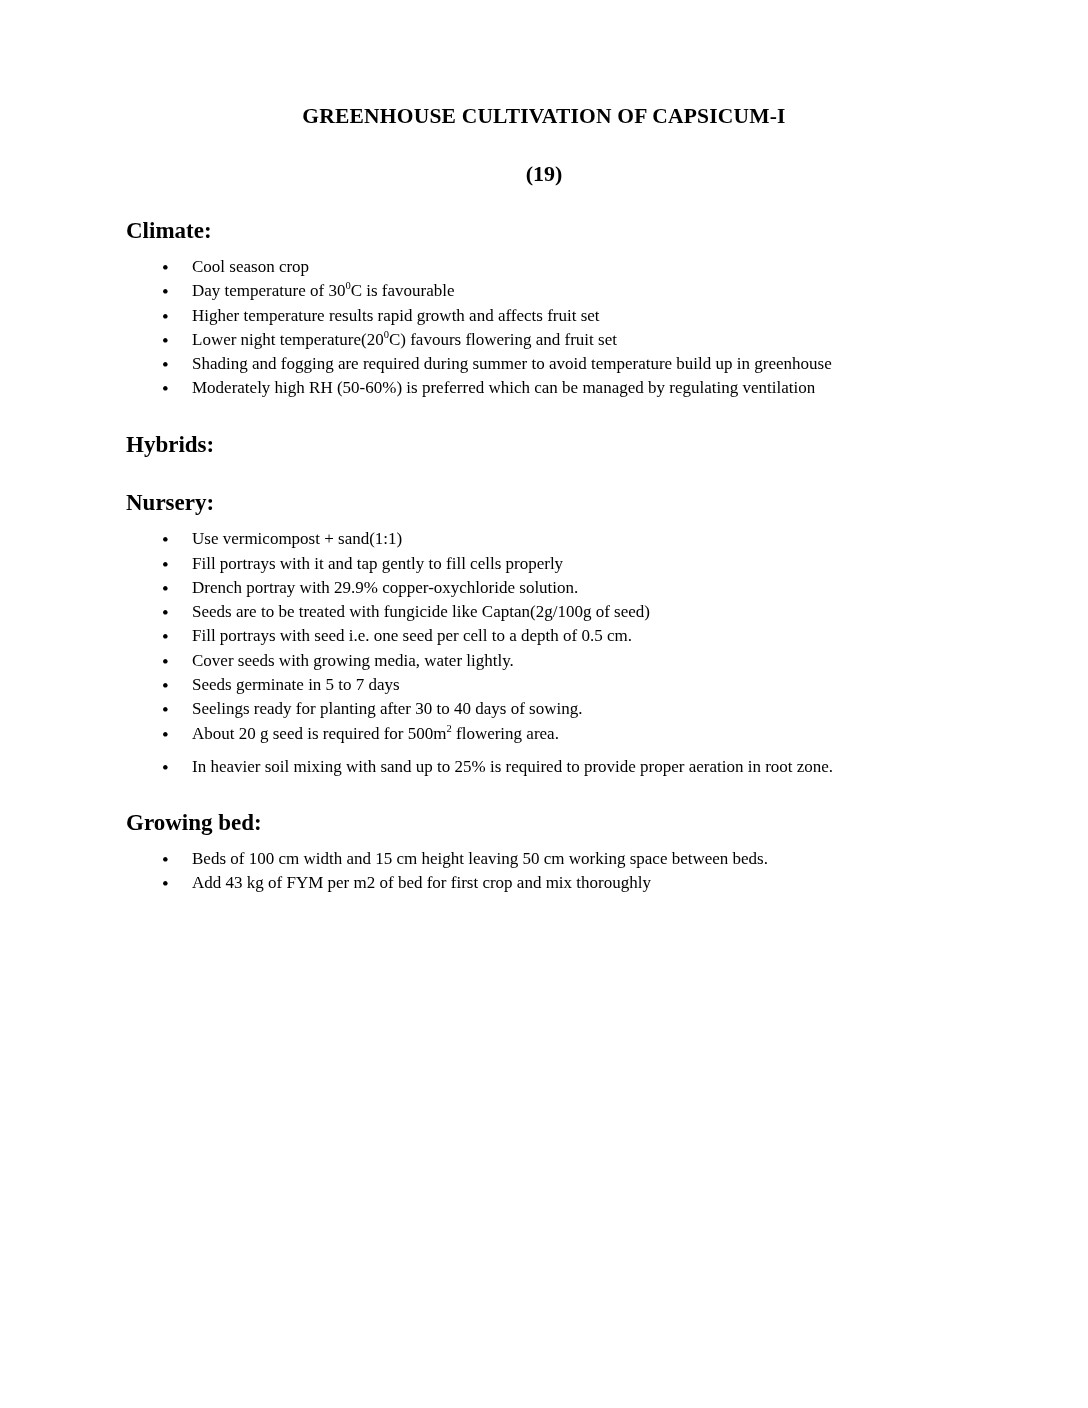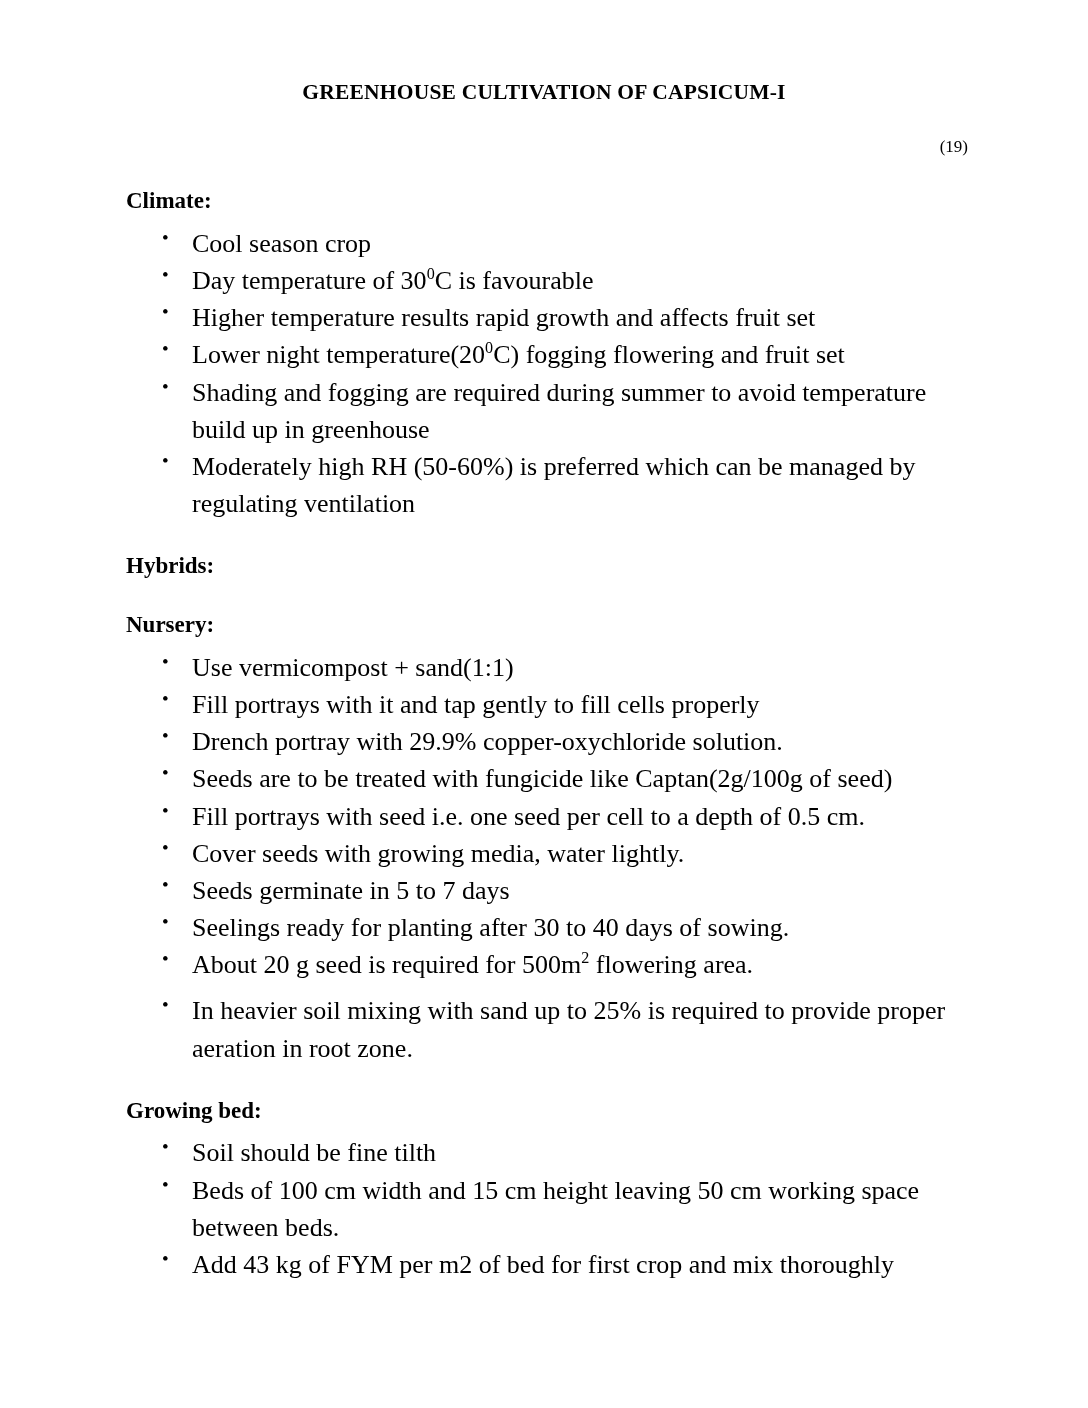--- a/index.html
+++ b/index.html
@@ -12,51 +12,51 @@
     height: 1408px;
     font-family: "Liberation Serif", "DejaVu Serif", serif;
     color: #000000;
     position: relative;
     overflow: hidden;
   }
   .page {
     box-sizing: border-box;
     width: 1088px;
     height: 1136px;
-    padding: 80px 120px 0 120px;
+    padding: 104px 120px 0 120px;
   }
   .doc-title {
     text-align: center;
     font-weight: bold;
     font-size: 21.5px;
     letter-spacing: 0.2px;
     margin: 0 0 0 0;
     line-height: 1.2;
   }
   .doc-subtitle {
-    text-align: right;
-    font-weight: normal;
-    font-size: 17px;
+    text-align: center;
+    font-weight: bold;
+    font-size: 22px;
     margin: 31px 0 0 0;
     line-height: 1.2;
   }
   .section-heading {
     font-weight: bold;
     font-size: 23px;
     margin: 30px 0 0 6px;
     line-height: 1.25;
   }
   ul.bullets {
     list-style: none;
     margin: 9px 0 0 0;
     padding: 0;
   }
   ul.bullets li {
     position: relative;
-    font-size: 26px;
+    font-size: 17px;
     line-height: 1.43;
     padding-left: 72px;
     margin: 0 0 0 0;
     max-width: 800px;
   }
   ul.bullets li::before {
     content: "\2022";
     position: absolute;
     left: 42px;
     top: -1px;
@@ -75,21 +75,21 @@
 
   <h1 class="doc-title">GREENHOUSE CULTIVATION OF CAPSICUM-I</h1>
   <div class="doc-subtitle">(19)</div>
 
   <div id="body-root">
       <div class="section-heading">Climate:</div>
       <ul class="bullets">
         <li><span>Cool season crop</span></li>
         <li><span>Day temperature of 30</span><sup>0</sup><span>C is favourable</span></li>
         <li><span>Higher temperature results rapid growth and affects fruit set</span></li>
-        <li><span>Lower night temperature(20</span><sup>0</sup><span>C) fogging flowering and fruit set</span></li>
+        <li><span>Lower night temperature(20</span><sup>0</sup><span>C) favours flowering and fruit set</span></li>
         <li><span>Shading and fogging are required during summer to avoid temperature build up in greenhouse</span></li>
         <li><span>Moderately high RH (50-60%) is preferred which can be managed by regulating ventilation</span></li>
       </ul>
       <div class="section-heading">Hybrids:</div>
       <div class="section-heading">Nursery:</div>
       <ul class="bullets">
         <li><span>Use vermicompost + sand(1:1)</span></li>
         <li><span>Fill portrays with it and tap gently to fill cells properly</span></li>
         <li><span>Drench portray with 29.9% copper-oxychloride solution.</span></li>
         <li><span>Seeds are to be treated with fungicide like Captan(2g/100g of seed)</span></li>
@@ -97,19 +97,18 @@
         <li><span>Cover seeds with growing media, water lightly.</span></li>
         <li><span>Seeds germinate in 5 to 7 days</span></li>
         <li><span>Seelings ready for planting after 30 to 40 days of sowing.</span></li>
         <li><span>About 20 g seed is required for 500m</span><sup>2</sup><span> flowering area.</span></li>
       </ul>
       <ul class="bullets">
         <li><span>In heavier soil mixing with sand up to 25% is required to provide proper aeration in root zone.</span></li>
       </ul>
       <div class="section-heading">Growing bed:</div>
       <ul class="bullets">
-        <li><span>Soil should be fine tilth</span></li>
         <li><span>Beds of 100 cm width and 15 cm height leaving 50 cm working space between beds.</span></li>
         <li><span>Add 43 kg of FYM per m2 of bed for first crop and mix thoroughly</span></li>
       </ul>
     </div>
 
 </div>
 
 </body></html>

